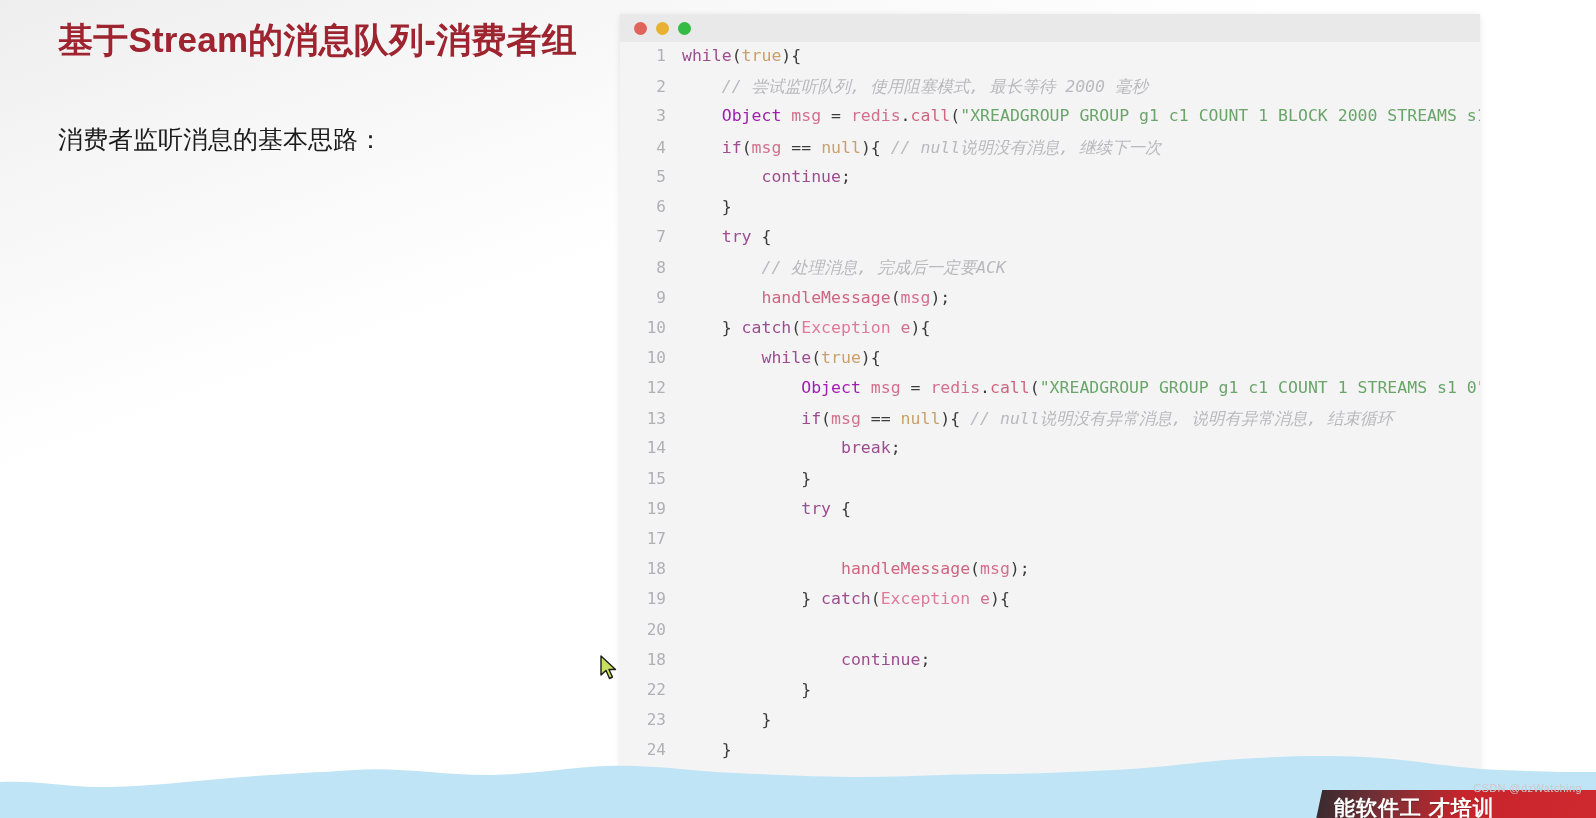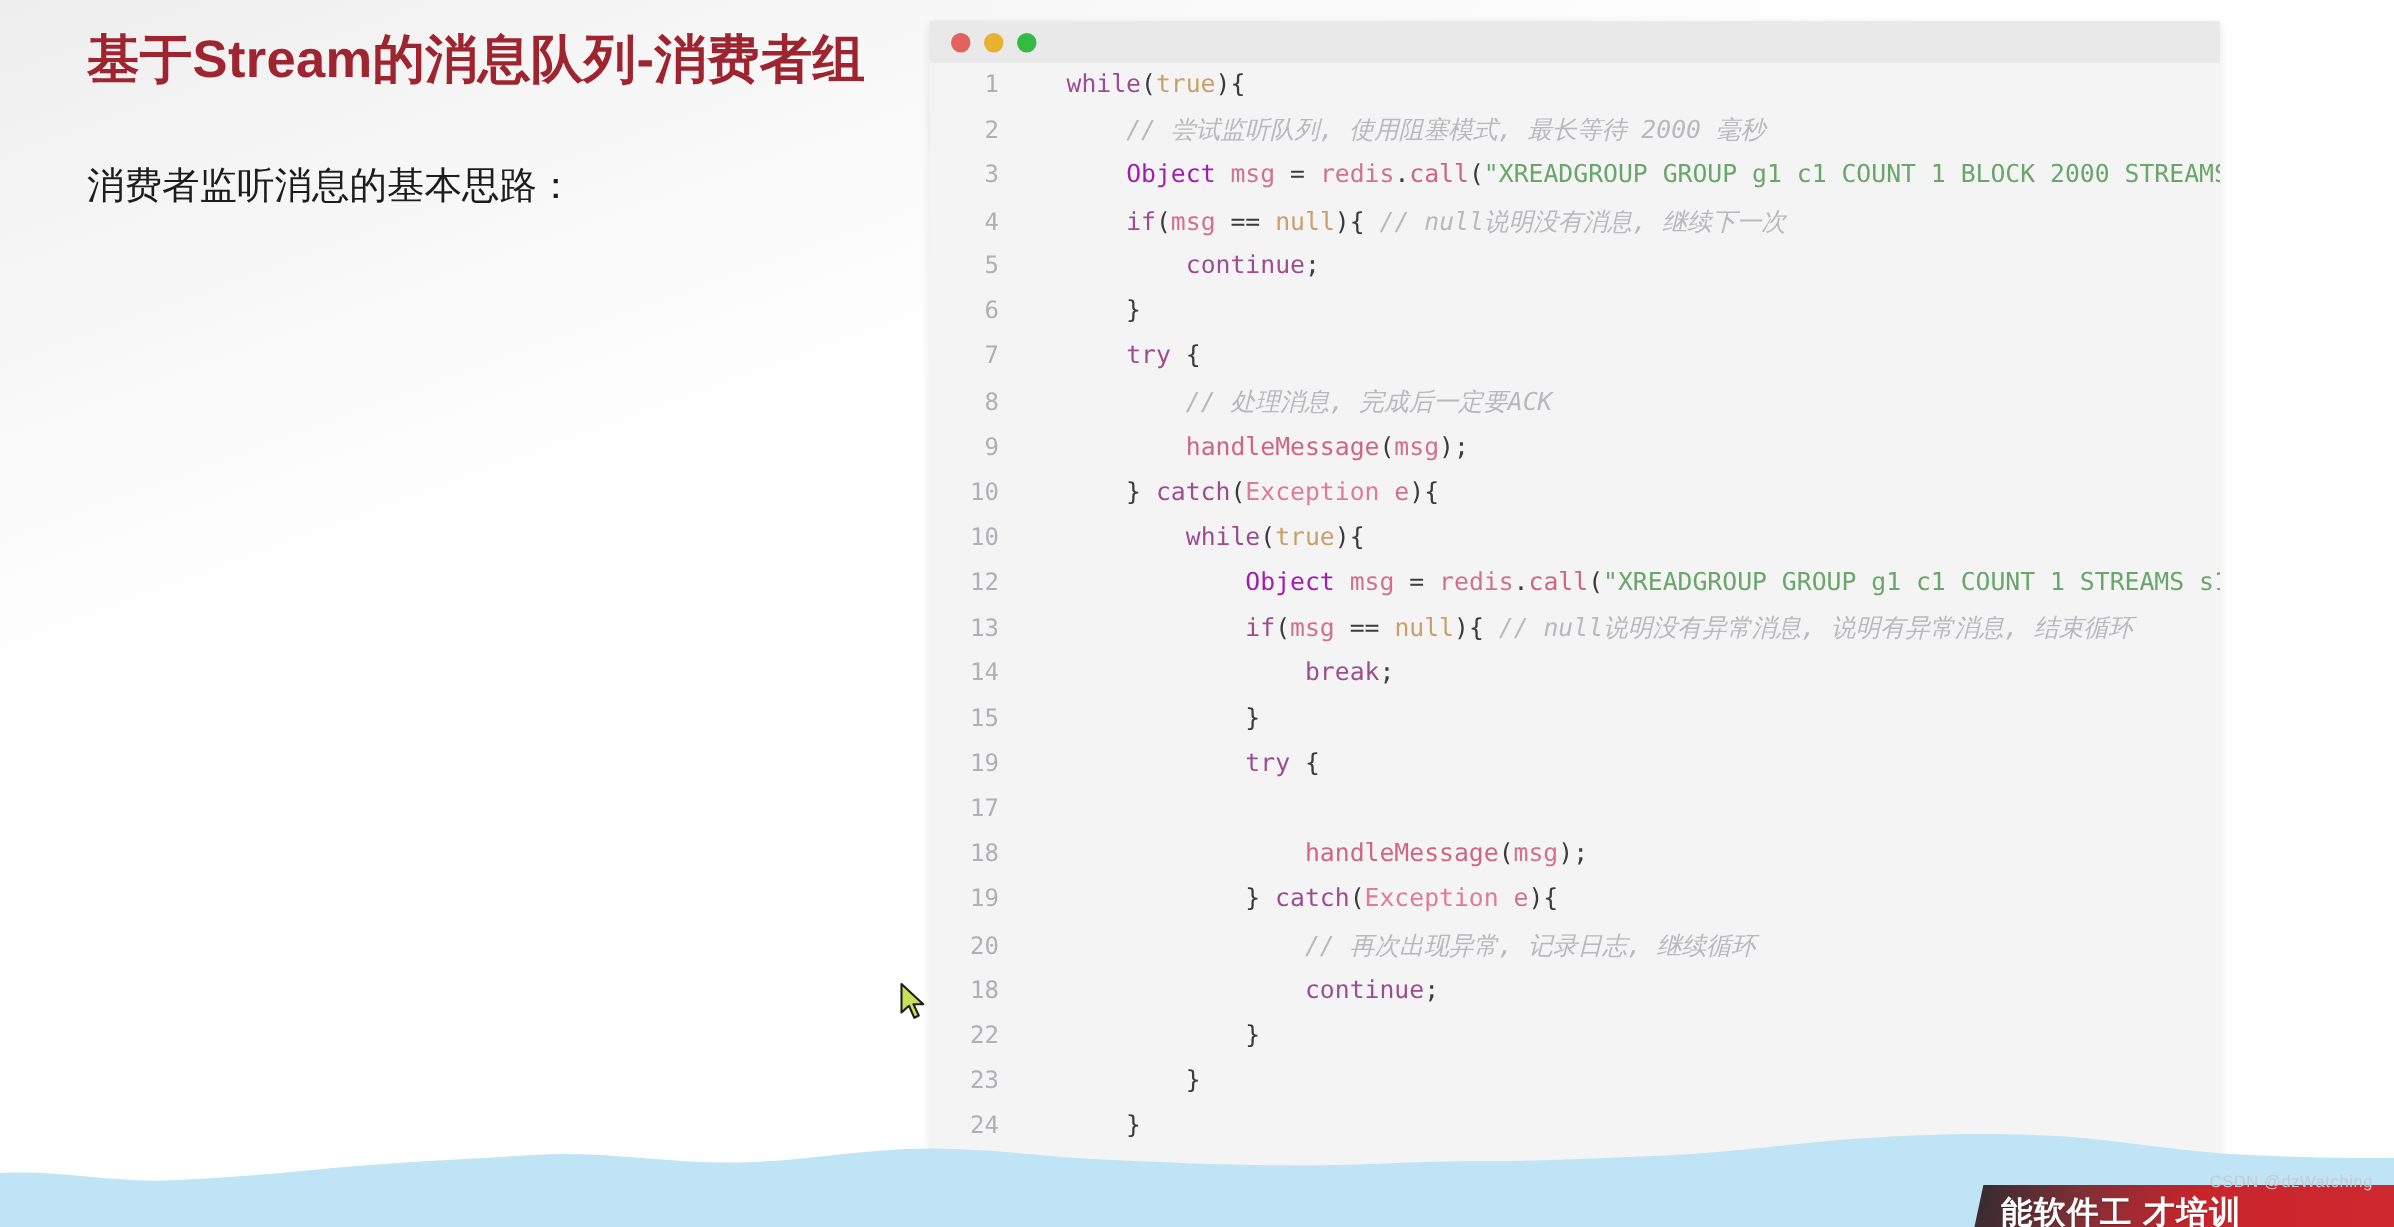--- a/index.html
+++ b/index.html
@@ -41,21 +41,21 @@
     font-weight: bold;
     color: #9e2430;
     letter-spacing: 0.2px;
     line-height: 1.25;
     white-space: nowrap;
   }
 
   #body-text {
     position: absolute;
     left: 58px;
-    top: 107px;
+    top: 122px;
     font-size: 25px;
     color: #1c1c1c;
     line-height: 1.4;
     white-space: nowrap;
   }
 
   
   #wave {
     position: absolute;
     left: 0;
@@ -117,21 +117,20 @@
     text-align: right;
     color: #b0b0b4;
     font-family: "DejaVu Sans Mono", "Liberation Mono", monospace;
     font-size: 16px;
     padding-right: 16px;
     user-select: none;
   }
   .code-text {
     color: #3b3b3b;
     white-space: pre;
-    margin-left: 29px;
   }
 
   
   .kw   { color: #9c4c8f; }        
   .lit  { color: #c9a06a; }        
   .type { color: #a21caf; }        
   .var  { color: #d3708f; }        
   .fn   { color: #d0657f; }        
   .cls  { color: #e07a9a; }        
   .str  { color: #6aa56a; }        
@@ -218,21 +217,21 @@
         <div class="code-line"><span class="ln">10</span><span class="code-text"><span class="pun">    } </span><span class="kw">catch</span><span class="pun">(</span><span class="cls">Exception</span><span class="pun"> </span><span class="var">e</span><span class="pun">){</span></span></div>
         <div class="code-line"><span class="ln">10</span><span class="code-text"><span class="pun">        </span><span class="kw">while</span><span class="pun">(</span><span class="lit">true</span><span class="pun">){</span></span></div>
         <div class="code-line"><span class="ln">12</span><span class="code-text"><span class="pun">            </span><span class="type">Object</span><span class="pun"> </span><span class="var">msg</span><span class="pun"> = </span><span class="var">redis</span><span class="pun">.</span><span class="fn">call</span><span class="pun">(</span><span class="str">"XREADGROUP GROUP g1 c1 COUNT 1 STREAMS s1 0"</span></span></div>
         <div class="code-line"><span class="ln">13</span><span class="code-text"><span class="pun">            </span><span class="kw">if</span><span class="pun">(</span><span class="var">msg</span><span class="pun"> == </span><span class="lit">null</span><span class="pun">){ </span><span class="cmt">// null说明没有异常消息, 说明有异常消息, 结束循环</span></span></div>
         <div class="code-line"><span class="ln">14</span><span class="code-text"><span class="pun">                </span><span class="kw">break</span><span class="pun">;</span></span></div>
         <div class="code-line"><span class="ln">15</span><span class="code-text"><span class="pun">            }</span></span></div>
         <div class="code-line"><span class="ln">19</span><span class="code-text"><span class="pun">            </span><span class="kw">try</span><span class="pun"> {</span></span></div>
         <div class="code-line"><span class="ln">17</span></div>
         <div class="code-line"><span class="ln">18</span><span class="code-text"><span class="pun">                </span><span class="fn">handleMessage</span><span class="pun">(</span><span class="var">msg</span><span class="pun">);</span></span></div>
         <div class="code-line"><span class="ln">19</span><span class="code-text"><span class="pun">            } </span><span class="kw">catch</span><span class="pun">(</span><span class="cls">Exception</span><span class="pun"> </span><span class="var">e</span><span class="pun">){</span></span></div>
-        <div class="code-line"><span class="ln">20</span><span class="code-text"><span class="pun">                </span><span class="cmt">// 再次出现异常, 记录日志, 继续循环</span></span></div>
+        <div class="code-line"><span class="ln">20</span></div>
         <div class="code-line"><span class="ln">18</span><span class="code-text"><span class="pun">                </span><span class="kw">continue</span><span class="pun">;</span></span></div>
         <div class="code-line"><span class="ln">22</span><span class="code-text"><span class="pun">            }</span></span></div>
         <div class="code-line"><span class="ln">23</span><span class="code-text"><span class="pun">        }</span></span></div>
         <div class="code-line"><span class="ln">24</span><span class="code-text"><span class="pun">    }</span></span></div>
         <div class="code-line"><span class="ln">25</span><span class="code-text"><span class="pun">}</span></span></div>
       </div>
   </div>
 
   <svg id="wave" viewBox="0 0 1596 90" preserveAspectRatio="none">
     <path d="M0,54 C40,52 70,60 110,59 C150,58 185,54 230,50

